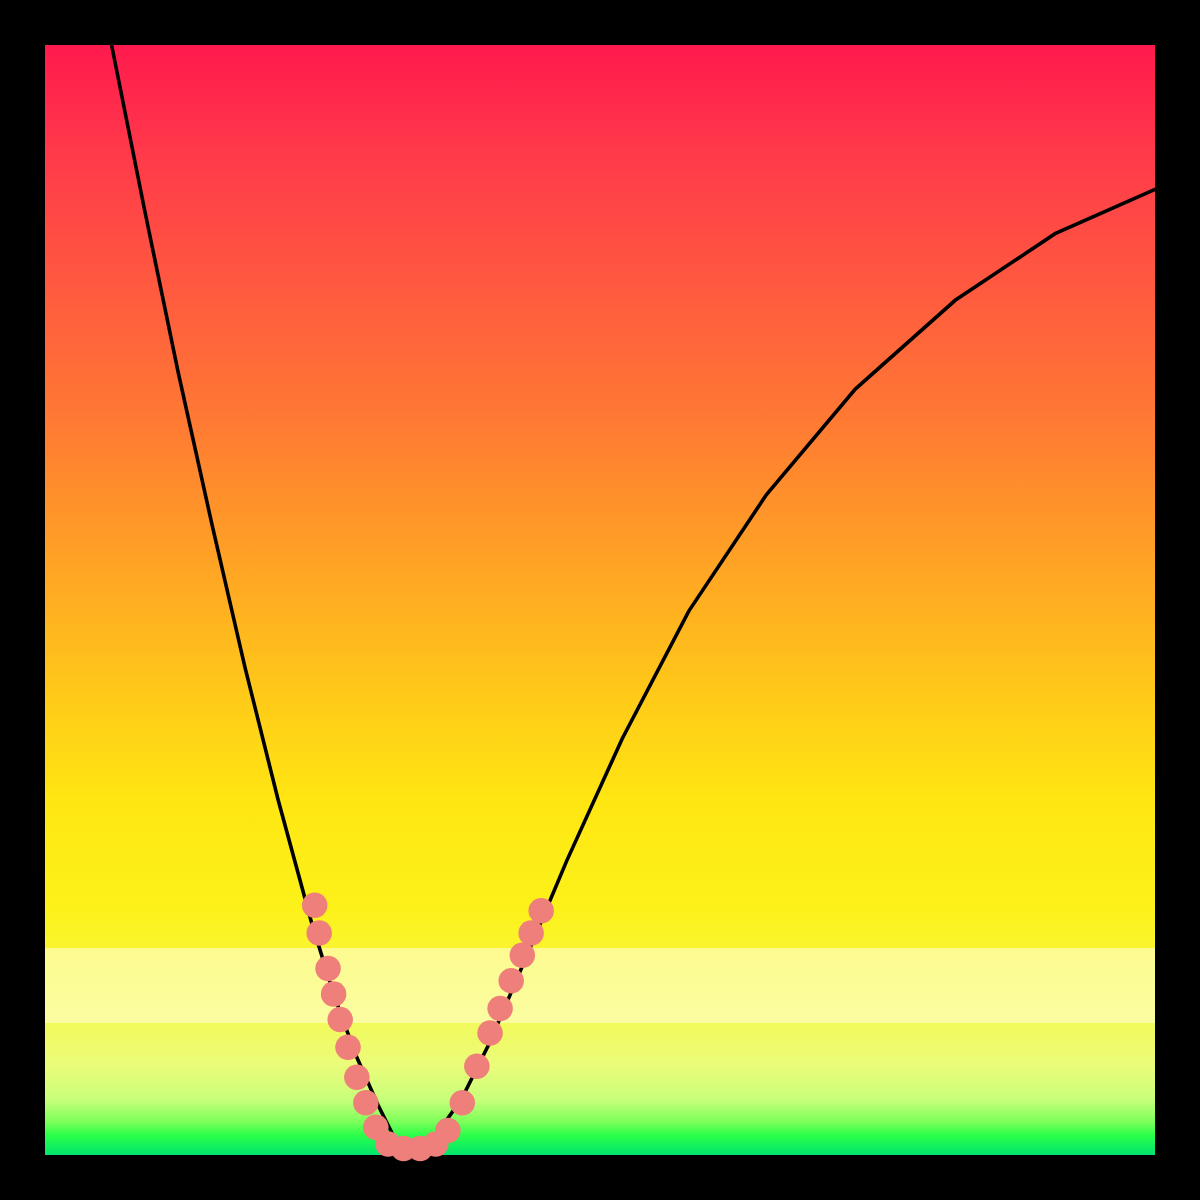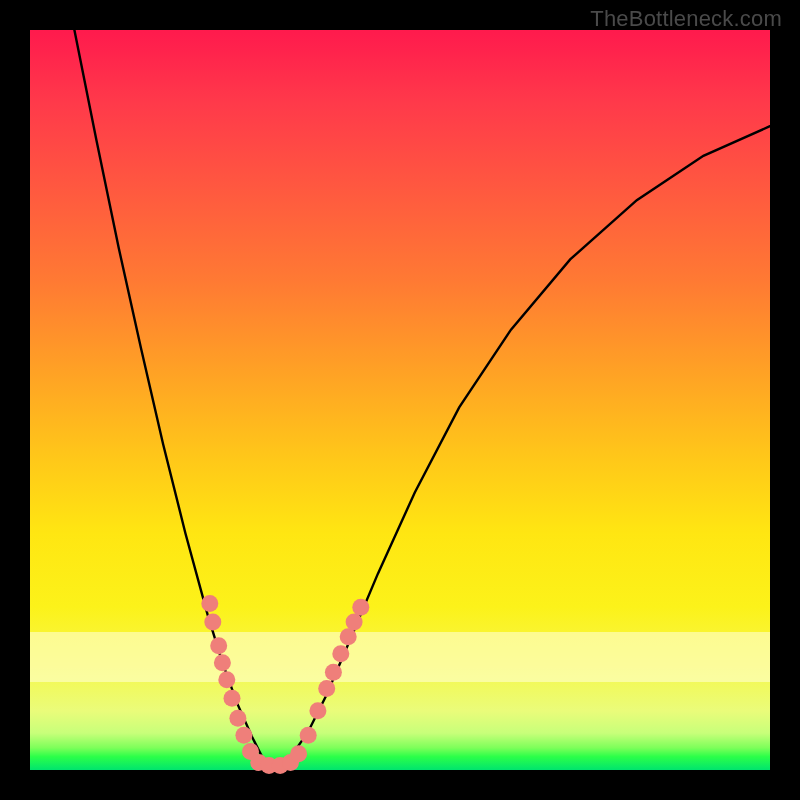--- a/index.html
+++ b/index.html
@@ -81,21 +81,20 @@
   }
 </style>
 </head>
 <body>
 
 <div class="frame">
 
   <div class="plot-area"></div>
   <div class="pale-band"></div>
 
-  <div class="watermark">TheBottleneck.com</div>
 
   <svg class="curve" viewBox="0 0 740 740" preserveAspectRatio="none">
     <path id="curve-path" class="curve-path" d="M44.4 0.0 L66.6 111.0 L88.8 218.3 L111.0 318.2 L133.2 414.4 L155.4 503.2 L177.6 584.6 L192.4 632.7 L207.2 673.4 L222.0 706.7 L233.1 728.9 L244.2 736.3 L259.0 728.9 L277.5 703.0 L296.0 666.0 L318.2 614.2 L347.8 543.9 L384.8 462.5 L429.2 377.4 L481.0 299.7 L540.2 229.4 L606.8 170.2 L673.4 125.8 L740.0 96.2"></path>
     <g id="markers-group">
         <circle cx="179.8" cy="573.5" r="8.5" class="marker"></circle>
         <circle cx="182.8" cy="592.0" r="8.5" class="marker"></circle>
         <circle cx="188.7" cy="615.7" r="8.5" class="marker"></circle>
         <circle cx="192.4" cy="632.7" r="8.5" class="marker"></circle>
         <circle cx="196.8" cy="649.7" r="8.5" class="marker"></circle>
         <circle cx="202.0" cy="668.2" r="8.5" class="marker"></circle>

